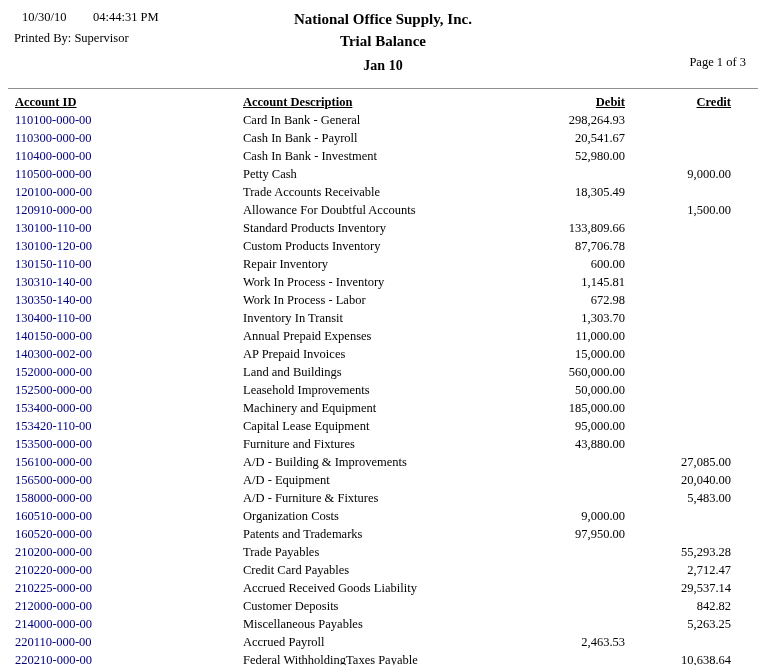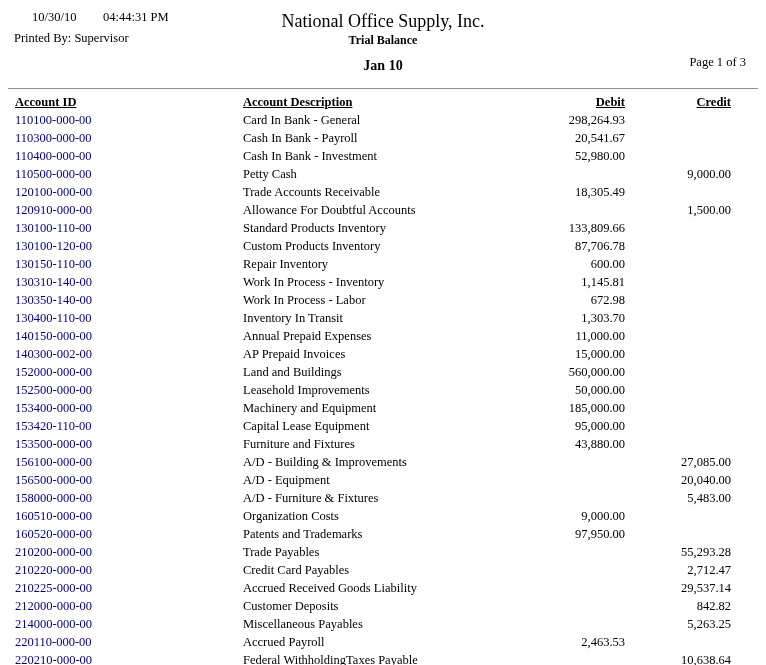--- a/index.html
+++ b/index.html
@@ -6,28 +6,28 @@
   html, body { background: #ffffff; }
   body {
     width: 766px; height: 665px; overflow: hidden;
     font-family: "Liberation Serif", serif;
     font-size: 12.5px; color: #000;
   }
   .page { width: 766px; height: 665px; padding: 10px 8px 0 8px; position: relative; }
 
   
   .hdr-line1 { position: relative; height: 20px; }
-  .hdr-left { position: absolute; left: 24px; top: 0; white-space: nowrap; }
+  .hdr-left { position: absolute; left: 14px; top: 0; white-space: nowrap; }
   .hdr-left .date { display: inline-block; width: 71px; }
-  .hdr-center { text-align: center; font-weight: normal; font-size: 18px; padding-top: 1px; }
+  .hdr-center { text-align: center; font-weight: bold; font-size: 15px; padding-top: 1px; }
   .hdr-right { position: absolute; right: 12px; top: 0; margin-top: 45px; }
 
   .hdr-line2 { position: relative; height: 26px; }
   .printed-by { position: absolute; left: 6px; top: 1px; }
-  .report-title { text-align: center; font-weight: bold; font-size: 12px; padding-top: 3px; }
+  .report-title { text-align: center; font-weight: bold; font-size: 15px; padding-top: 3px; }
   .report-period { text-align: center; font-weight: bold; font-size: 14px; height: 20px; padding-top: 2px; }
 
   
   table.report-table {
     width: 750px; border-collapse: collapse; table-layout: fixed;
     margin-top: 12px; border-top: 1px solid #909090; border-bottom: 1px solid #b0b0b0;
   }
   col.c-id    { width: 228px; }
   col.c-desc  { width: 284px; }
   col.c-debit { width: 113px; }

